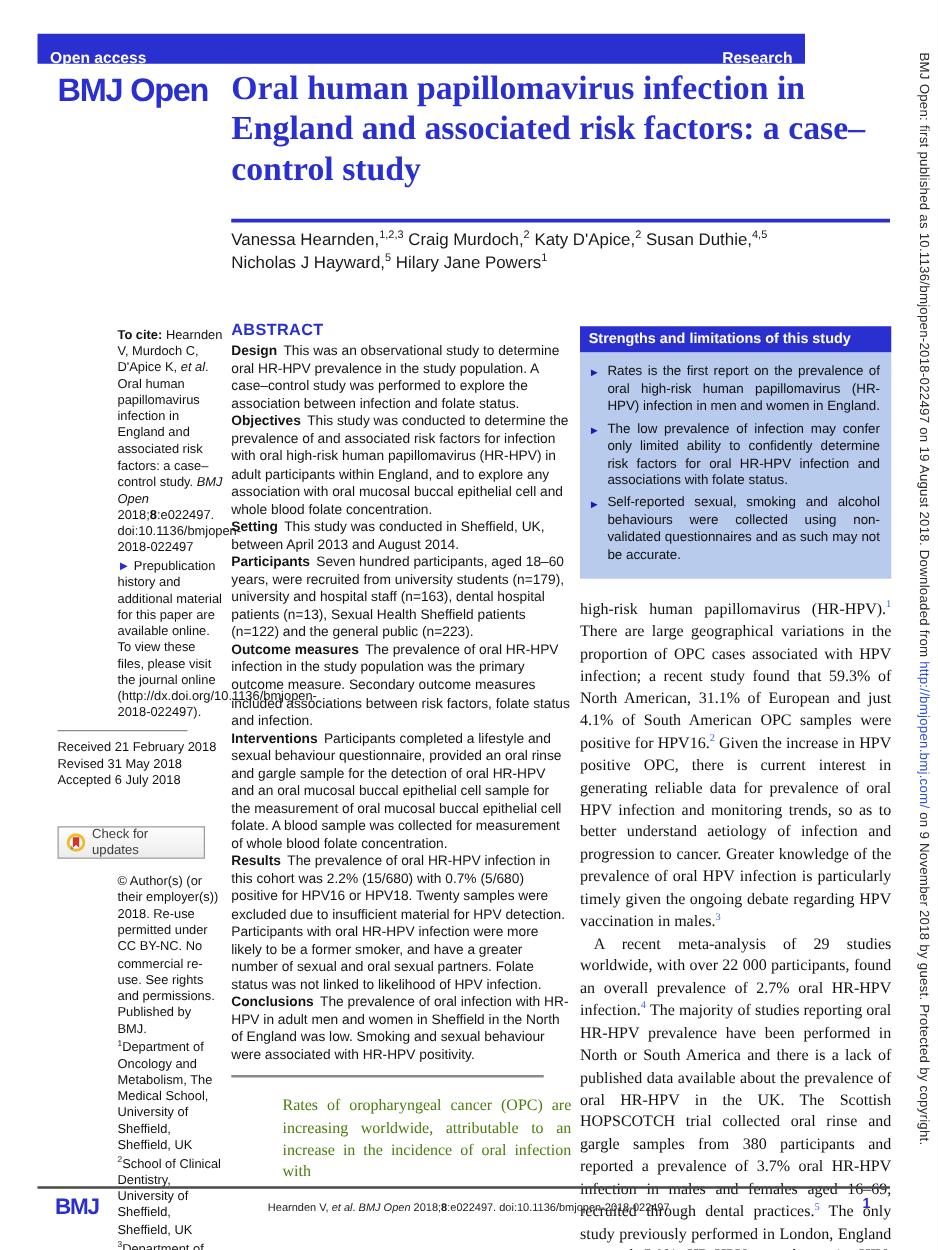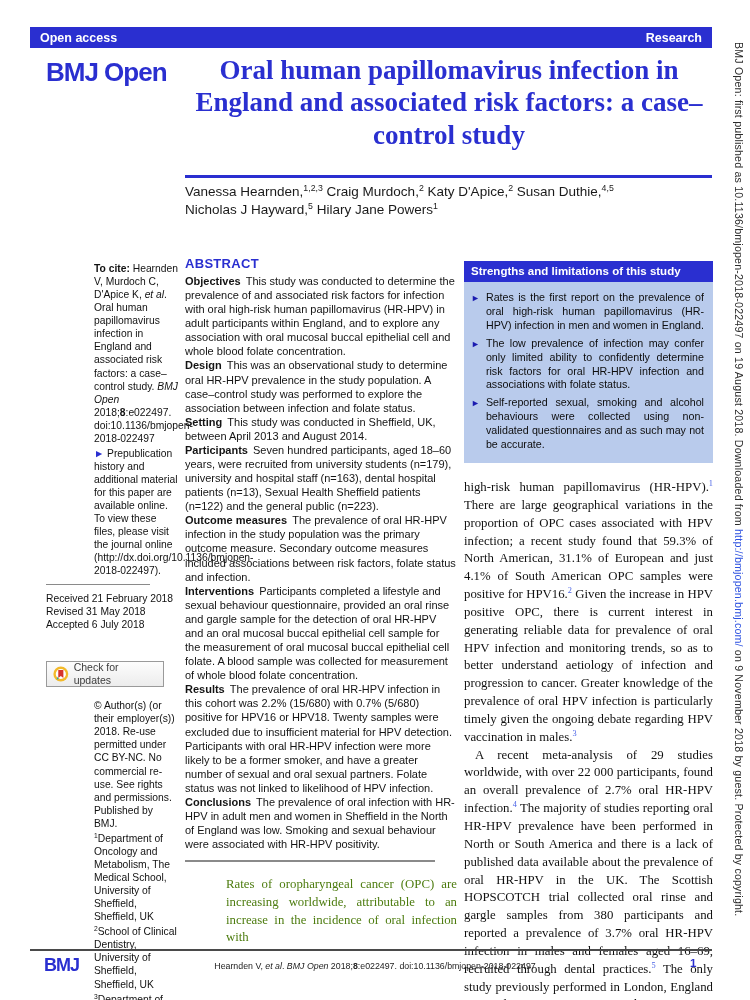--- a/index.html
+++ b/index.html
@@ -11,28 +11,28 @@
   .c-brand { color:#2a2fd0; }
   .c-link { color:#2b50e0; }
   .c-ref { color:#4a63e6; }
   sup { font-size:0.65em; vertical-align:super; line-height:0; }
 
   
   .side-rotated { position:absolute; top:42px; left:719px; height:950px; width:26px;
     writing-mode:vertical-rl; text-orientation:mixed; font-size:10.6px; color:#2b2b2b; letter-spacing:0.2px; white-space:nowrap; }
 
   
-  .topbar { position:absolute; left:30px; top:27px; width:682px; height:21px; background:#2a2fd0;
-    display:flex; justify-content:space-between; align-items:center; padding:2px 10px; }
+  .topbar { position:absolute; left:30px; top:27px; width:614px; height:21px; background:#2a2fd0;
+    display:flex; justify-content:space-between; padding:12px 10px; }
   .topbar span { color:#fff; font-weight:bold; font-size:12.5px; }
 
   .journal-logo { position:absolute; left:46px; top:57px; font-size:26px; font-weight:bold; color:#2a2fd0; letter-spacing:-1px; }
 
   .title { position:absolute; left:185px; top:54px; width:528px; font-family:"Liberation Serif", serif;
-    font-weight:bold; font-size:27px; line-height:1.2; color:#2a2fd0;text-align:center; }
+    font-weight:bold; font-size:27px; line-height:1.2; color:#2a2fd0; }
 
   .authors-rule { position:absolute; left:185px; top:175px; width:527px; height:2.5px; background:#2a2fd0; }
   .authors { position:absolute; left:185px; top:183px; width:460px; font-size:13.5px; line-height:1.35; color:#1a1a1a; }
 
   
   .left-col { position:absolute; left:46px; top:262px; width:132px; font-size:10.3px; line-height:1.27; color:#111; }
   .left-col p { margin-bottom:2px;margin-left:48px; }
   .tocite { margin-bottom:13px; }
   .prepub { margin-bottom:10px; }
   .gray-rule { width:104px; height:1.5px; background:#8a8a8a; margin:6px 0 7px; }
@@ -122,22 +122,22 @@
 
     <div class="blue-rule"></div>
     <p class="corr-head">Correspondence to</p>
     <p>Dr Vanessa Outcome;</p>
     <p>v.hearnden@sheffield.ac.uk</p>
   </div>
 
   <div class="mid-col">
     <div class="abs-head">ABSTRACT</div>
     <div>
+        <p class="abs-sec"><b>Design </b>This was an observational study to determine oral HR-HPV prevalence in the study population. A case–control study was performed to explore the association between infection and folate status.</p>
         <p class="abs-sec"><b>Objectives </b>This study was conducted to determine the prevalence of and associated risk factors for infection with oral high-risk human papillomavirus (HR-HPV) in adult participants within England, and to explore any association with oral mucosal buccal epithelial cell and whole blood folate concentration.</p>
-        <p class="abs-sec"><b>Design </b>This was an observational study to determine oral HR-HPV prevalence in the study population. A case–control study was performed to explore the association between infection and folate status.</p>
         <p class="abs-sec"><b>Setting </b>This study was conducted in Sheffield, UK, between April 2013 and August 2014.</p>
         <p class="abs-sec"><b>Participants </b>Seven hundred participants, aged 18–60 years, were recruited from university students (n=179), university and hospital staff (n=163), dental hospital patients (n=13), Sexual Health Sheffield patients (n=122) and the general public (n=223).</p>
         <p class="abs-sec"><b>Outcome measures </b>The prevalence of oral HR-HPV infection in the study population was the primary outcome measure. Secondary outcome measures included associations between risk factors, folate status and infection.</p>
         <p class="abs-sec"><b>Interventions </b>Participants completed a lifestyle and sexual behaviour questionnaire, provided an oral rinse and gargle sample for the detection of oral HR-HPV and an oral mucosal buccal epithelial cell sample for the measurement of oral mucosal buccal epithelial cell folate. A blood sample was collected for measurement of whole blood folate concentration.</p>
         <p class="abs-sec"><b>Results </b>The prevalence of oral HR-HPV infection in this cohort was 2.2% (15/680) with 0.7% (5/680) positive for HPV16 or HPV18. Twenty samples were excluded due to insufficient material for HPV detection. Participants with oral HR-HPV infection were more likely to be a former smoker, and have a greater number of sexual and oral sexual partners. Folate status was not linked to likelihood of HPV infection.</p>
         <p class="abs-sec"><b>Conclusions </b>The prevalence of oral infection with HR-HPV in adult men and women in Sheffield in the North of England was low. Smoking and sexual behaviour were associated with HR-HPV positivity.</p>
       </div>
     <div class="mid-rule"></div>
     <p class="intro-par">Rates of oropharyngeal cancer (OPC) are increasing worldwide, attributable to an increase in the incidence of oral infection with</p>
   </div>

